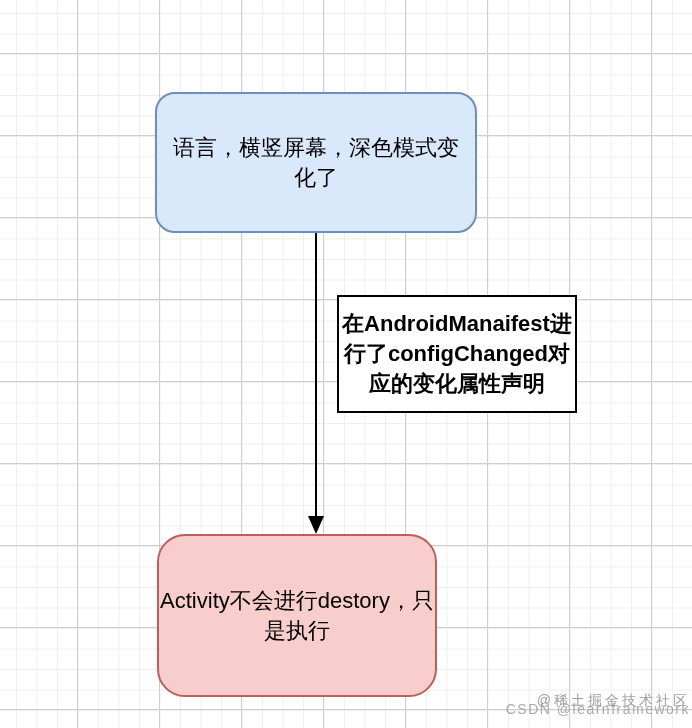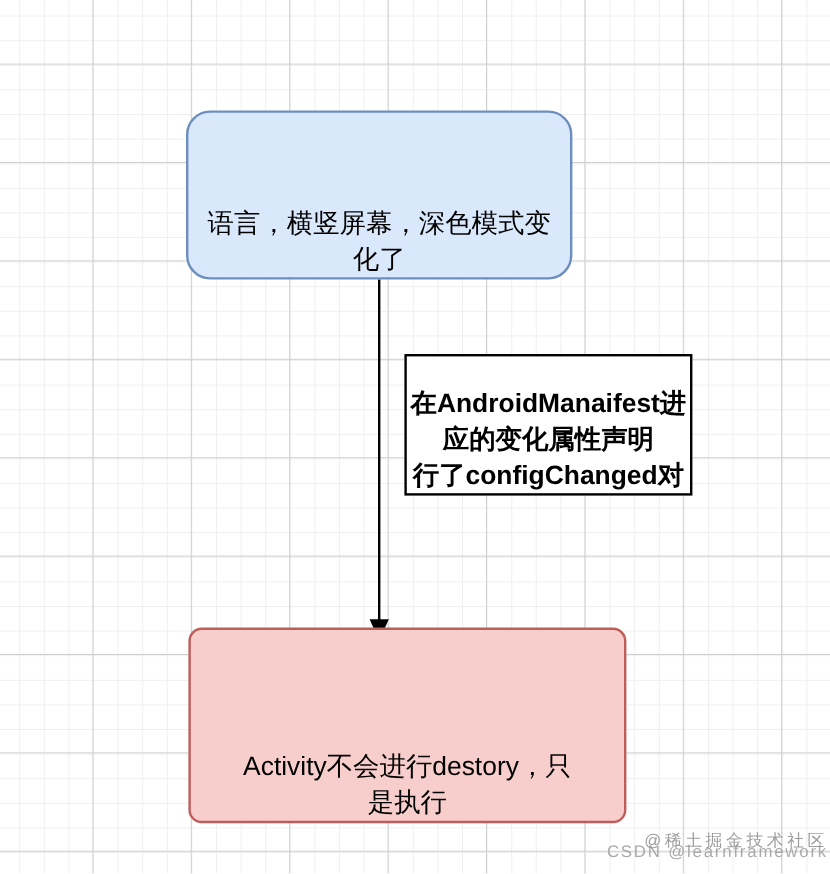--- a/index.html
+++ b/index.html
@@ -21,21 +21,21 @@
       linear-gradient(to bottom, #efefef 1px, transparent 1px);
     background-size: 82px 82px, 82px 82px, 20.5px 20.5px, 20.5px 20.5px;
     background-position: 77px 0px, 0px 53px, 16px 0px, 0px 13px;
   }
   .node {
     position: absolute;
     box-sizing: border-box;
     display: flex;
     flex-direction: column;
     align-items: center;
-    justify-content: flex-end;
+    justify-content: center;
     text-align: center;
     color: #000000;
     font-size: 22px;
     line-height: 30px;
   }
   .node-start {
     left: 155px;
     top: 92px;
     width: 322px;
     height: 141px;
@@ -47,26 +47,26 @@
     left: 337px;
     top: 295px;
     width: 240px;
     height: 118px;
     background: #ffffff;
     border: 2px solid #000000;
     font-weight: bold;
   }
   .node-result {
     left: 157px;
-    top: 523px;
-    width: 365px;
+    top: 534px;
+    width: 280px;
     height: 163px;
     background: #f8cecc;
     border: 2px solid #bd5e5a;
-    border-radius: 11px;
+    border-radius: 28px;
   }
   .edge-shaft {
     position: absolute;
     left: 315px;
     top: 233px;
     width: 2px;
     height: 285px;
     background: #000000;
   }
   .edge-head {
@@ -109,22 +109,22 @@
   <div class="node node-start">
     <span class="ln">语言，横竖屏幕，深色模式变</span>
     <span class="ln">化了</span>
   </div>
 
   <div class="edge-shaft"></div>
   <div class="edge-head"></div>
 
   <div class="node node-label">
     <span class="ln">在AndroidManaifest进</span>
+    <span class="ln">行了configChanged对</span>
     <span class="ln">应的变化属性声明</span>
-    <span class="ln">行了configChanged对</span>
   </div>
 
   <div class="node node-result">
     <span class="ln">Activity不会进行destory，只</span>
     <span class="ln">是执行</span>
   </div>
 
   <div class="watermark watermark-1">@稀土掘金技术社区</div>
   <div class="watermark watermark-2">CSDN @learnframework</div>
 

